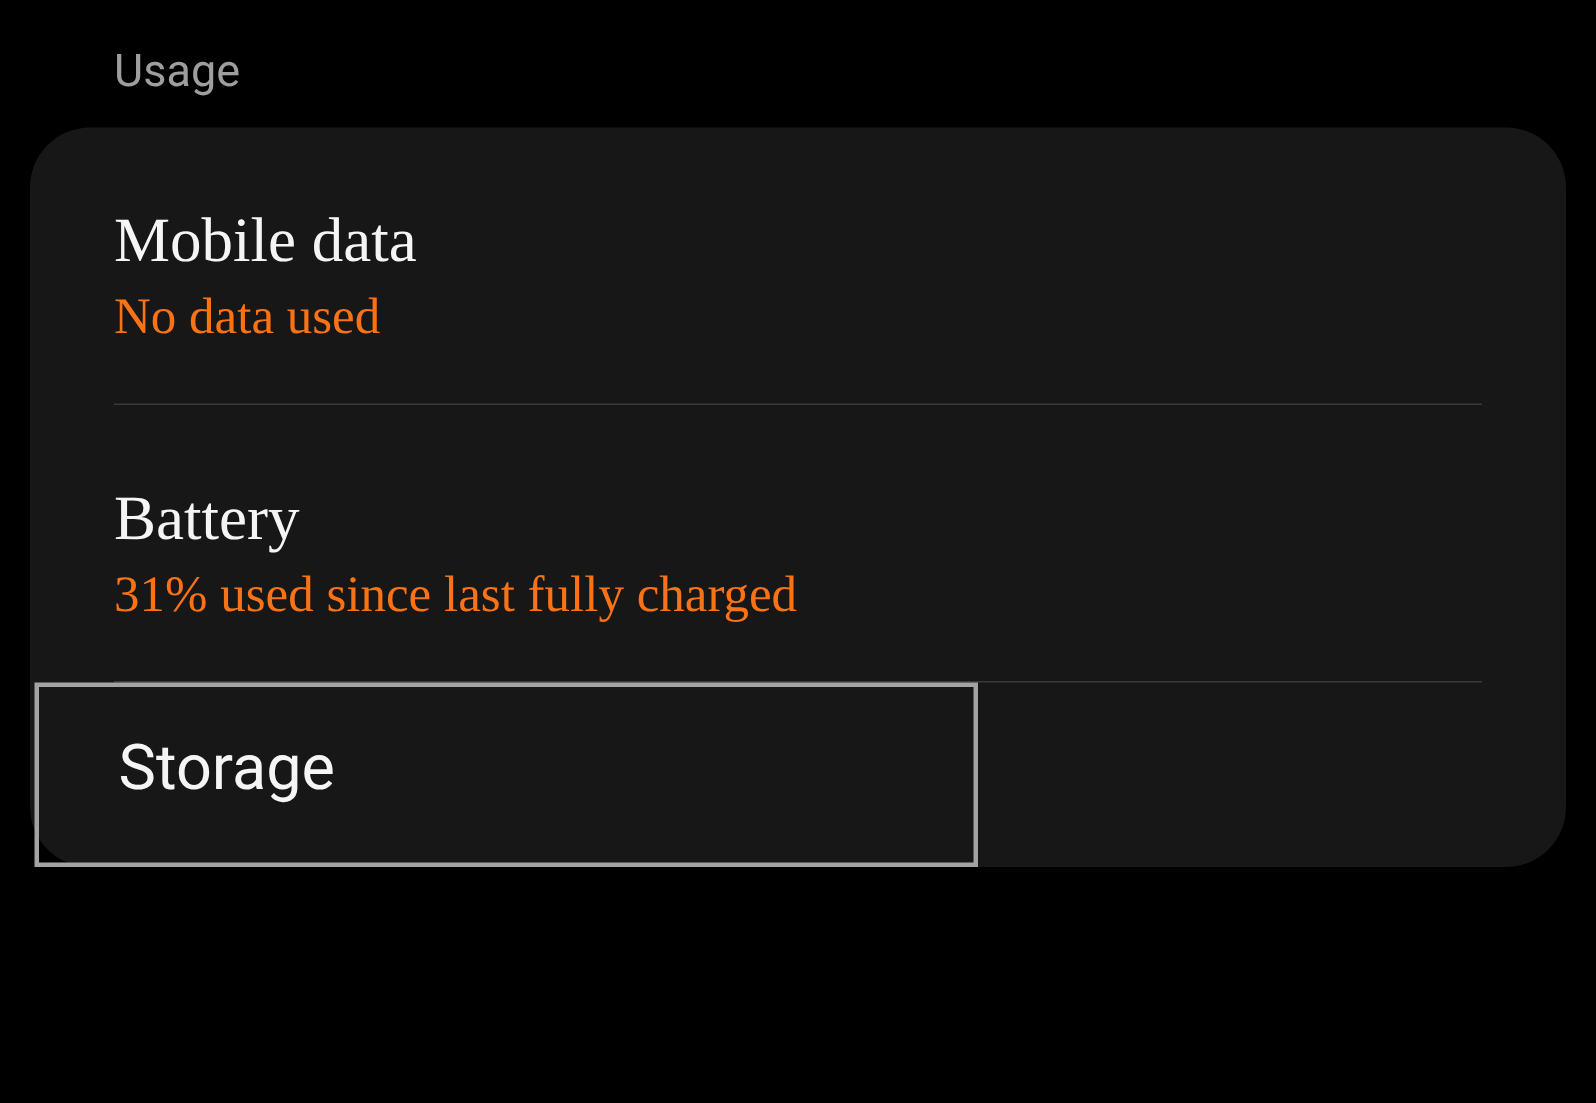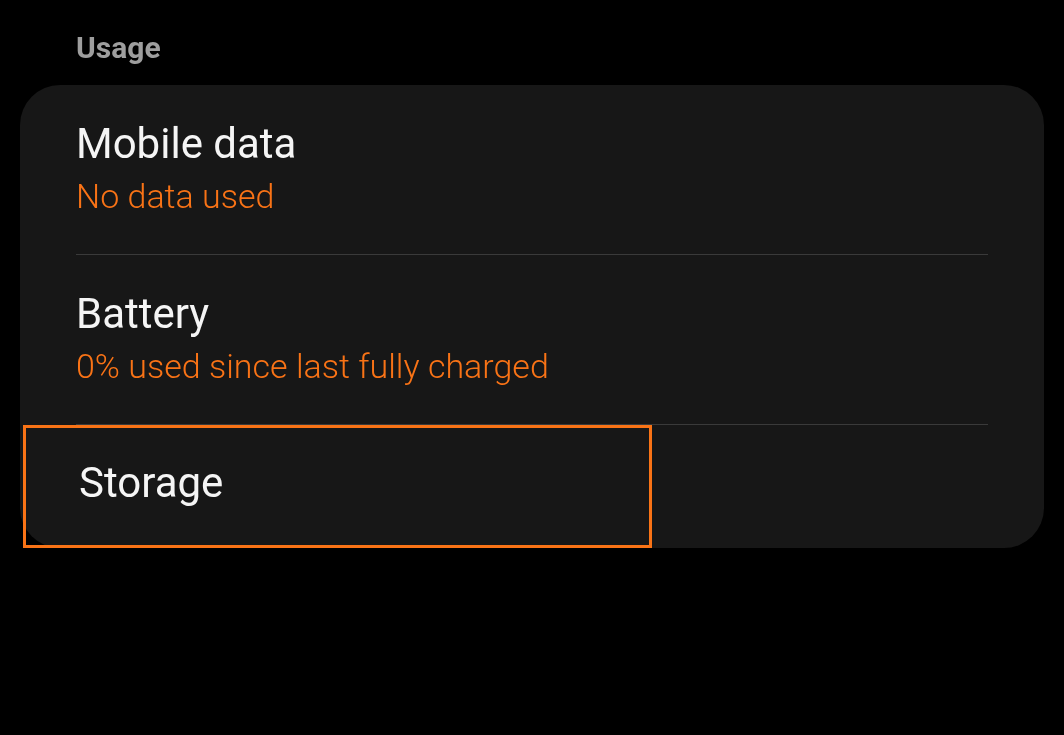--- a/index.html
+++ b/index.html
@@ -10,73 +10,74 @@
     body {
       background: #000000;
       font-family: -apple-system, BlinkMacSystemFont, 'Segoe UI', Roboto, sans-serif;
       width: 1064px;
       height: 735px;
       overflow: hidden;
     }
     .section-header {
       color: #9e9e9e;
       font-size: 30px;
-      font-weight: 700;
+      font-weight: 400;
       padding: 30px 0 20px 76px;
     }
     .card {
       background: #171717;
       border-radius: 40px;
       margin: 0 20px 20px 20px;
       padding: 0;
     }
     .list-item {
-      padding: 34px 56px 38px 56px;
+      padding: 52px 56px 38px 56px;
       cursor: pointer;
       position: relative;
+      font-family: Liberation Serif, serif;
     }
     .item-title {
       color: #f5f5f5;
       font-size: 42px;
       font-weight: 400;
       margin-bottom: 8px;
     }
     .item-subtitle {
       color: #f97316;
       font-size: 34px;
       font-weight: 300;
     }
     .divider {
       height: 1px;
       background: #3a3a3a;
       margin: 0 56px;
     }
     .highlight-wrapper {
       margin-left: 3px;
       margin-right: 392px;
-      border: 3px solid #f97316;
+      border: 3px solid #a3a3a3;
       padding: 30px 0 30px 53px;
     }
   </style>
 </head>
 <body>
 
 <div class="section-header">Usage</div>
 
 <div class="card">
   <div class="list-item">
     <div class="item-title">Mobile data</div>
     <div class="item-subtitle">No data used</div>
   </div>
 
   <div class="divider"></div>
 
   <div class="list-item">
     <div class="item-title">Battery</div>
-    <div class="item-subtitle">0% used since last fully charged</div>
+    <div class="item-subtitle">31% used since last fully charged</div>
   </div>
 
   <div class="divider"></div>
 
   <div class="highlight-wrapper">
     <div class="item-title">Storage</div>
   </div>
 </div>
 
 </body></html>

